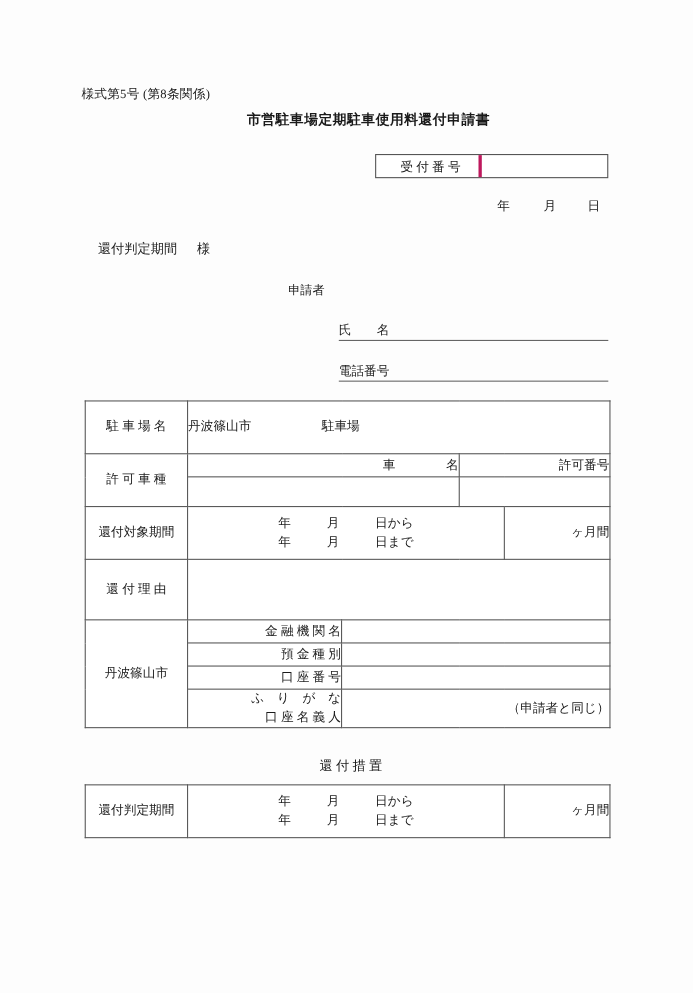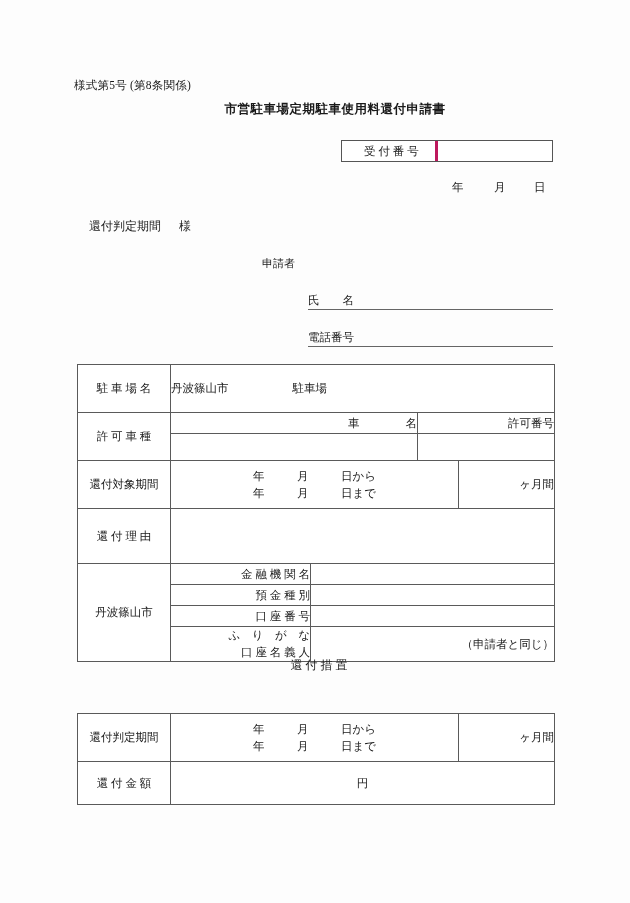--- a/index.html
+++ b/index.html
@@ -149,21 +149,21 @@
 
   .bank-sub {
     text-align: right;
     font-size: 11.5px;
   }
   .same-as { text-align: right; padding-right: 12px; font-size: 11.5px; }
 
   
   .section-heading {
     left: 0; right: 0;
-    top: 657px;
+    top: 688px;
     text-align: center;
     font-size: 12px;
     padding-left: 8px;
   }
 
   .yen { text-align: center; font-size: 11.5px; }
 </style>
 </head>
 <body>
 
@@ -277,22 +277,16 @@
       <tr>
         <td class="rowlabel" style="height:47px">還付判定期間</td>
         <td class="date-range">
           <span class="dr-line"><span class="dy">年</span><span class="dm">月</span><span class="dd">日から</span></span>
           <span class="dr-line"><span class="dy">年</span><span class="dm">月</span><span class="dd">日まで</span></span>
         </td>
         <td class="months btm">
           <span></span><span>ヶ月間</span>
         </td>
       </tr>
-      <tr>
-        <td class="rowlabel" style="height:42px">還 付 金 額</td>
-        <td colspan="2" class="yen btm">
-          <span></span><span>円</span>
-        </td>
-      </tr>
     </tbody>
   </table>
 
 </div>
 
 </body></html>

